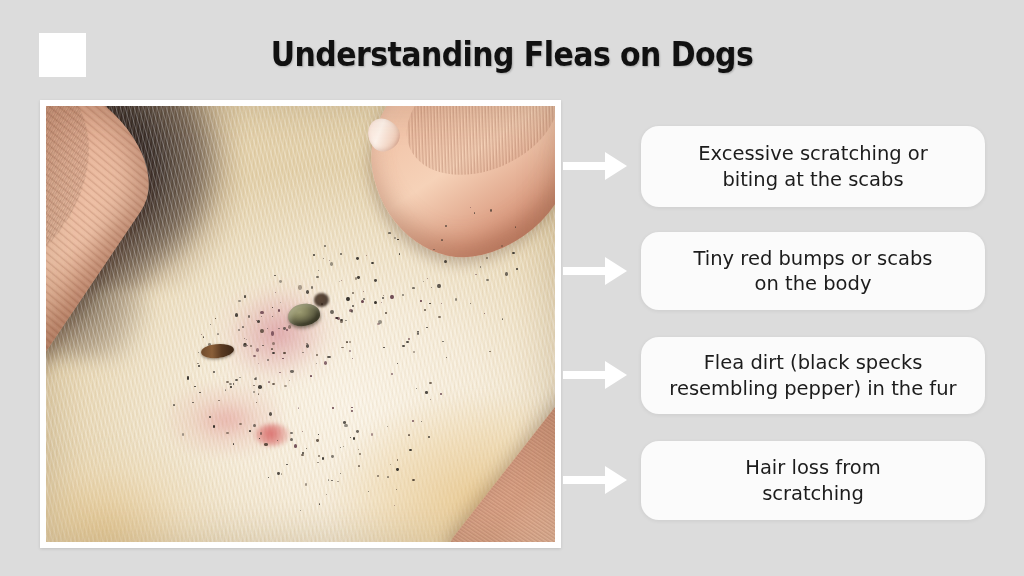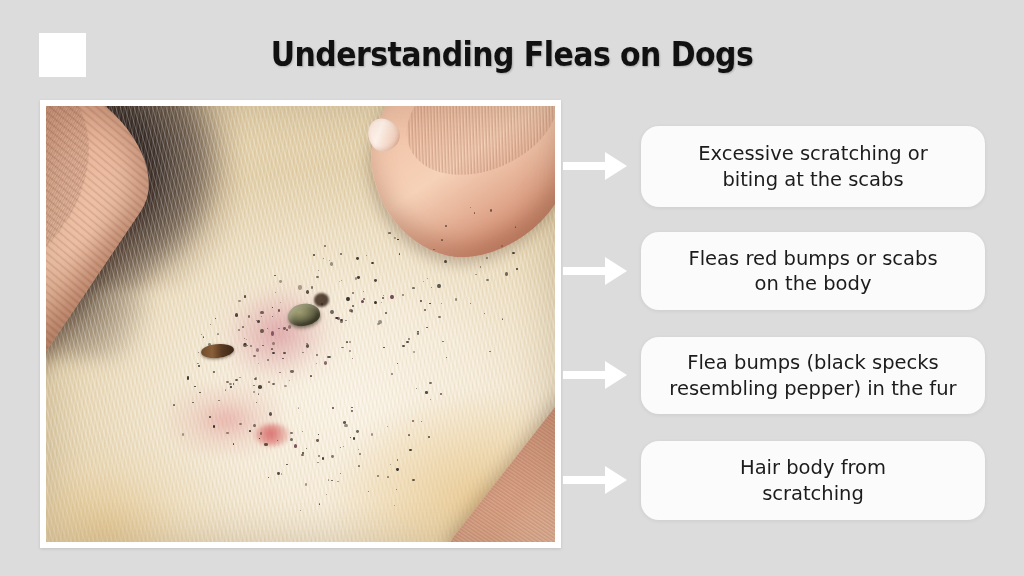--- a/index.html
+++ b/index.html
@@ -714,23 +714,23 @@
 <div class="arrow" style="left:563px; top:466px;">
   <div class="arrow-shaft"></div>
   <div class="arrow-head"></div>
 </div>
 
 <div class="callout" style="top:126px; height:81px;">
   <span class="callout-text">Excessive scratching or
 biting at the scabs</span>
 </div>
 <div class="callout" style="top:232px; height:78px;">
-  <span class="callout-text">Fleas red bumps or scabs
+  <span class="callout-text">Tiny red bumps or scabs
 on the body</span>
 </div>
 <div class="callout" style="top:337px; height:77px;">
-  <span class="callout-text">Flea bumps (black specks
+  <span class="callout-text">Flea dirt (black specks
 resembling pepper) in the fur</span>
 </div>
 <div class="callout" style="top:441px; height:79px;">
-  <span class="callout-text">Hair body from
+  <span class="callout-text">Hair loss from
 scratching</span>
 </div>
 
 </body></html>

